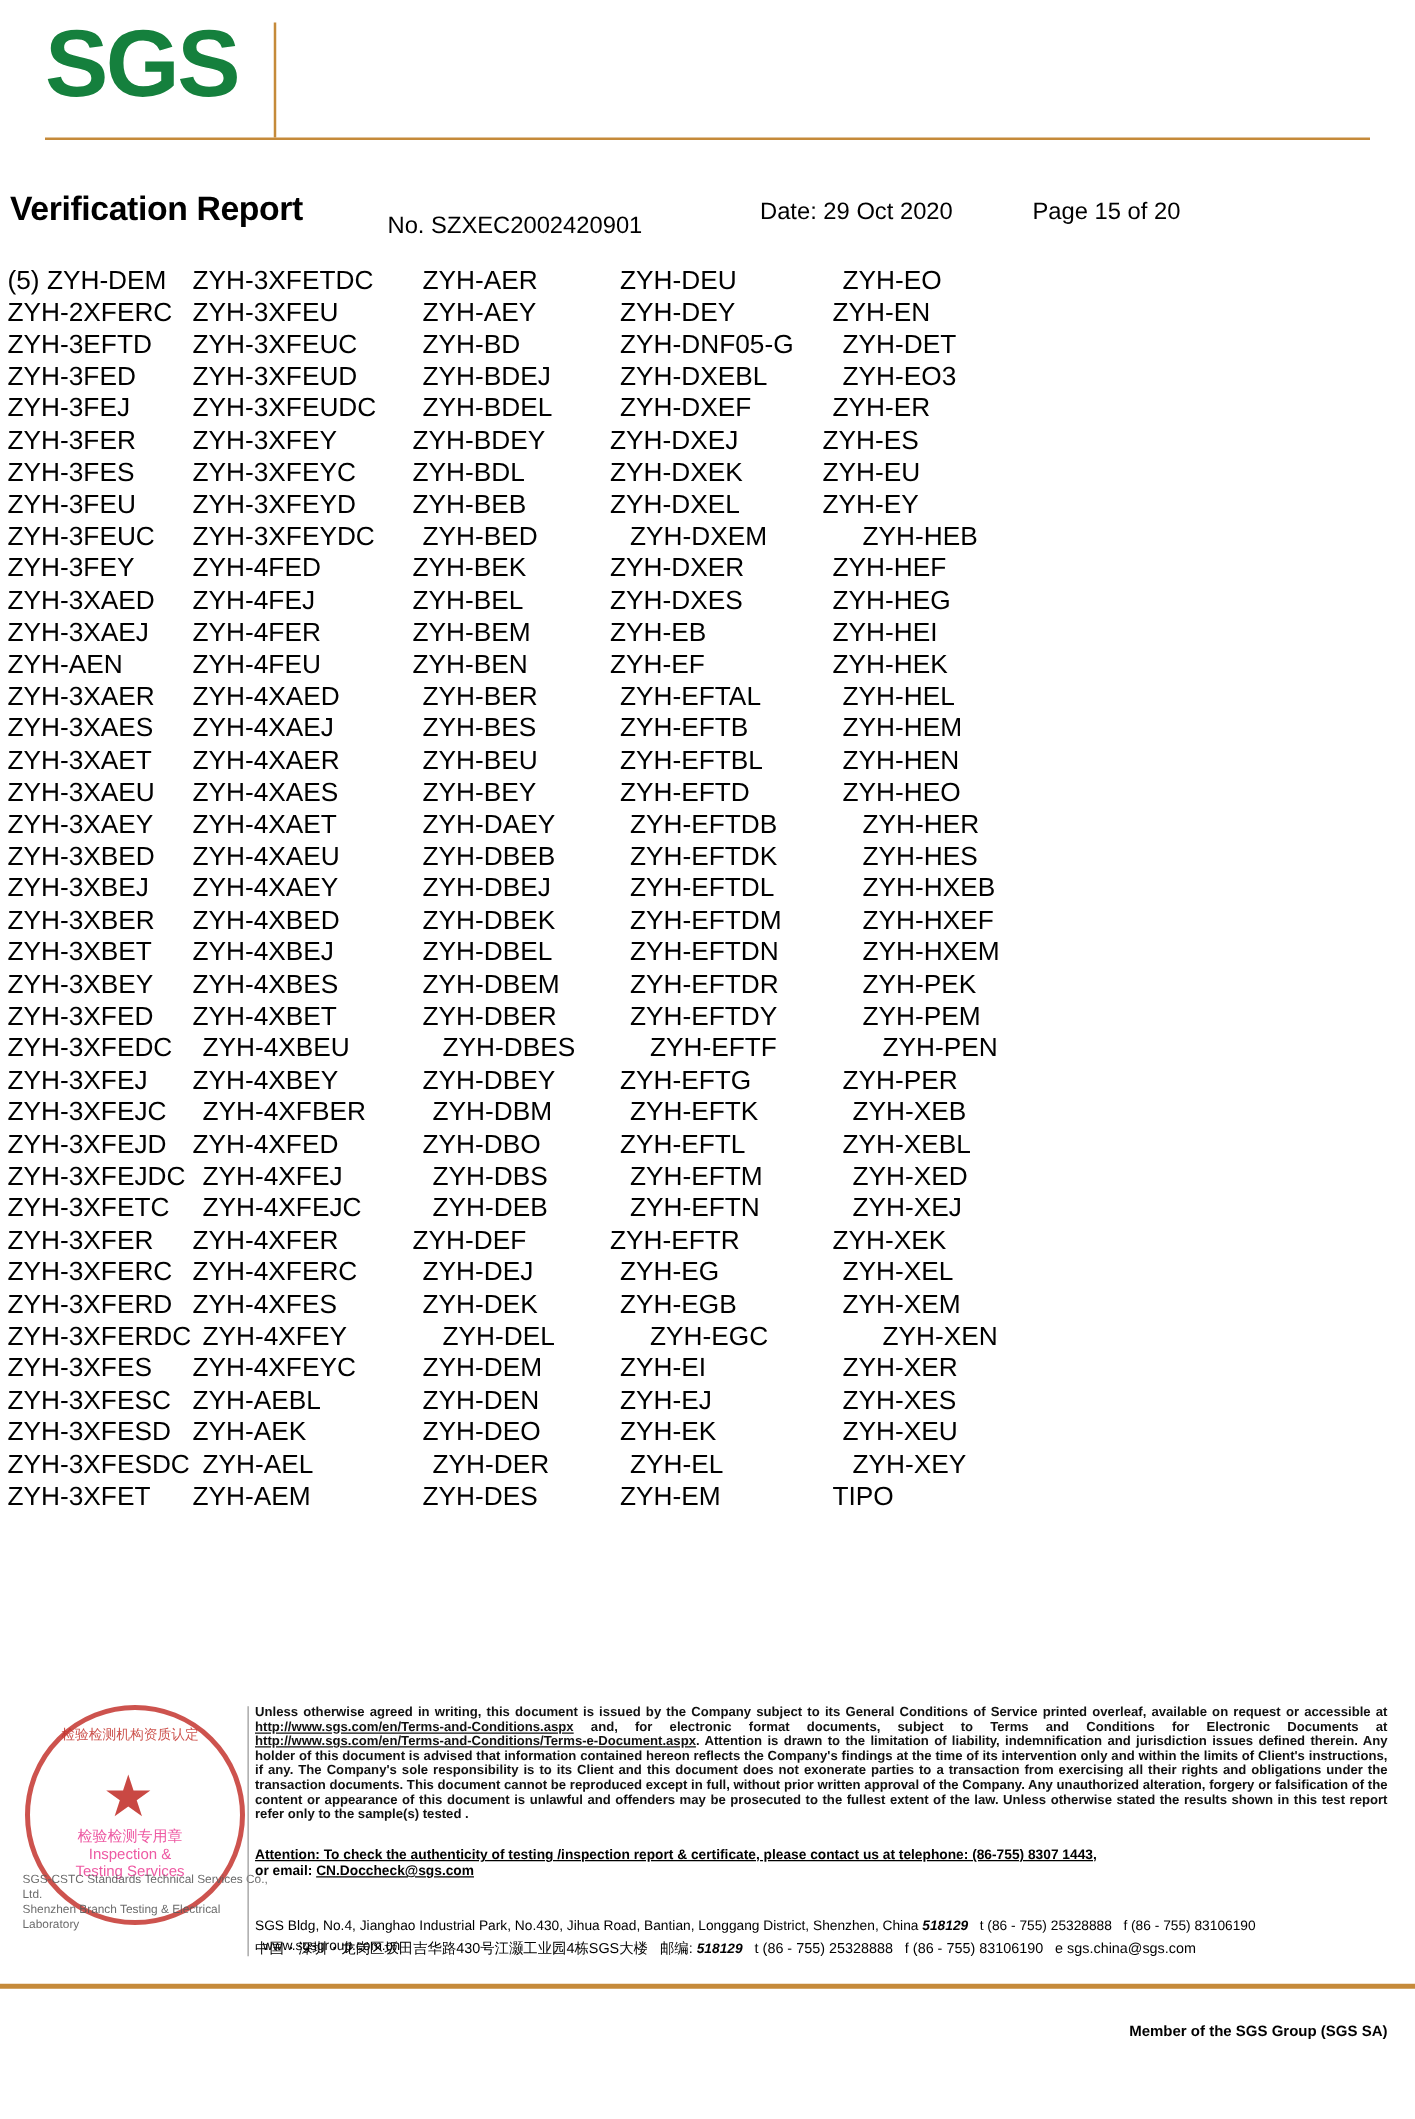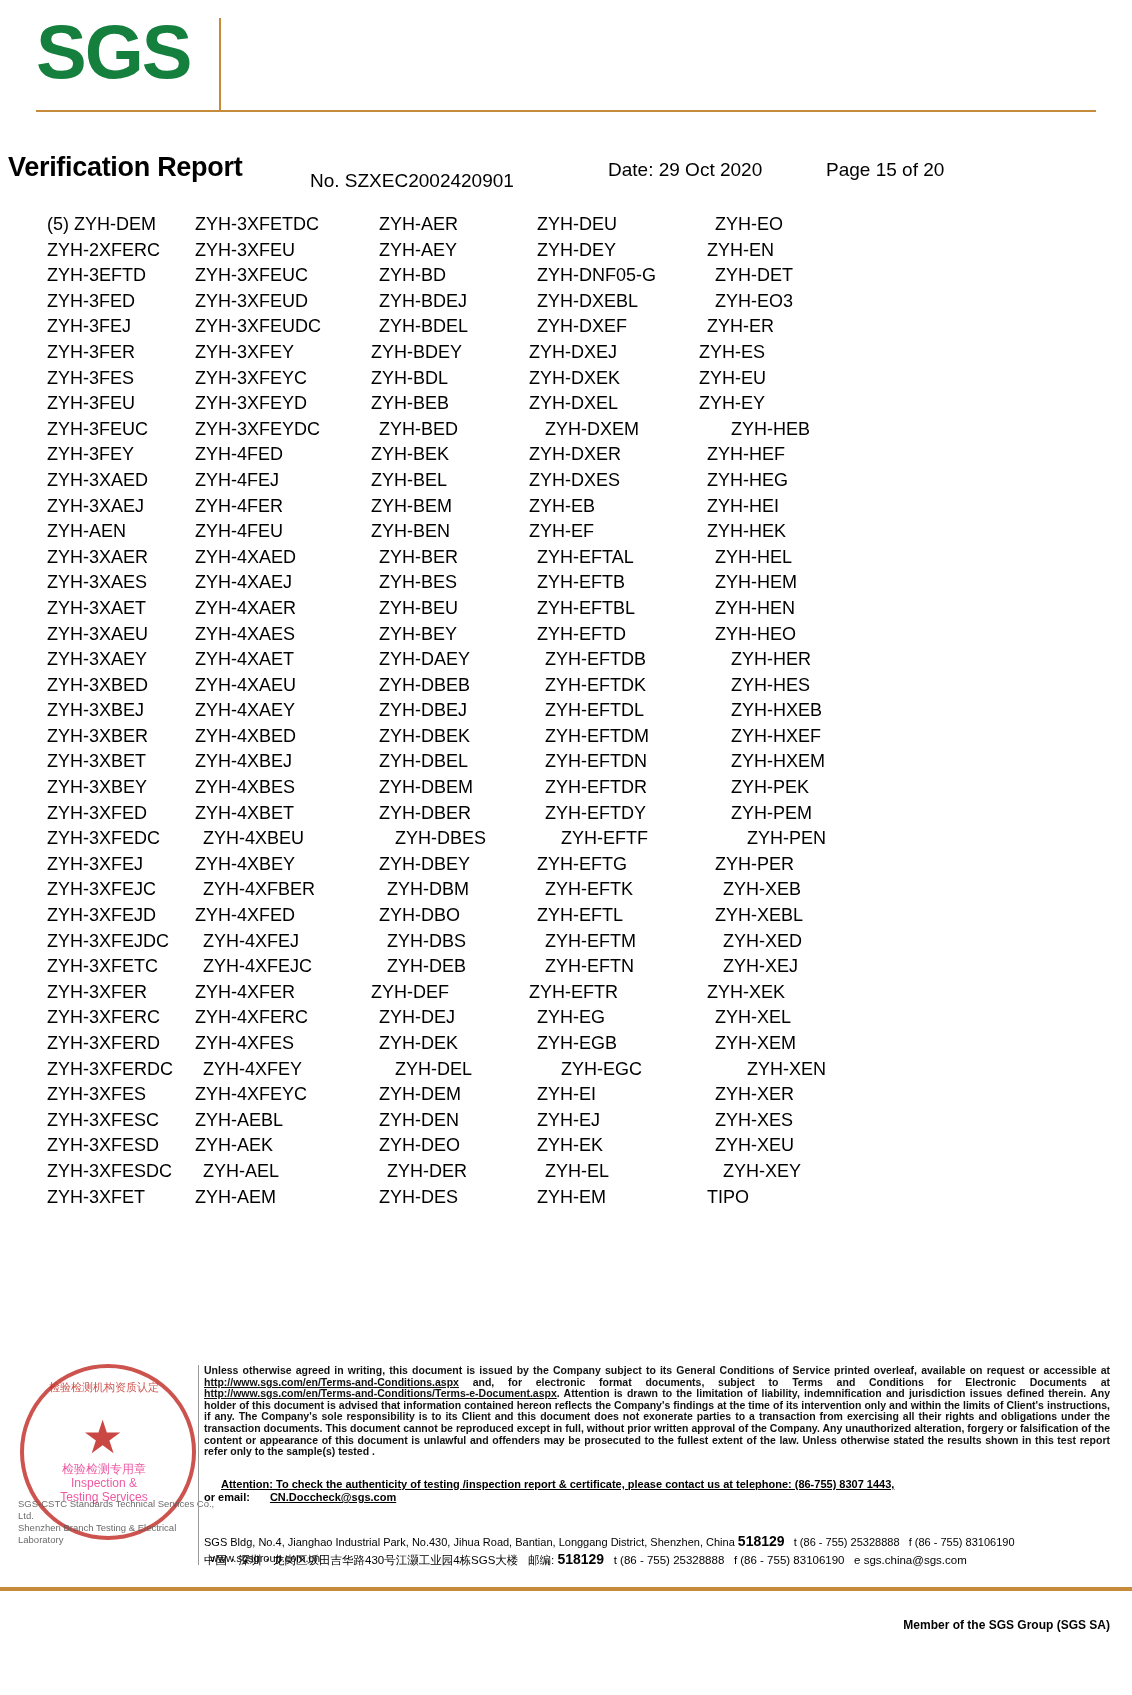--- a/index.html
+++ b/index.html
@@ -83,23 +83,22 @@
   .model-list {
     position: absolute;
     left: 6px;
     top: 212px;
     width: 1000px;
   }
   .model-row {
     display: block;
     height: 25.6px;
     white-space: nowrap;
-    font-size: 18px;
+    font-size: 21px;
     line-height: 25.6px;
-    margin-left: 41px;
   }
   .model-cell {
     display: inline-block;
     vertical-align: top;
   }
   .c0 { width: 148px; }
   .c1 { width: 176px; }
   .c2 { width: 150px; }
   .c3 { width: 162px; }
   .c4 { width: 160px; }
@@ -137,38 +136,38 @@
   .footer-text .u { text-decoration: underline; }
   .footer-attn {
     position: absolute;
     left: 204px;
     top: 113px;
     width: 906px;
     font-size: 11px;
     line-height: 13px;
     font-weight: bold;
   }
-  .footer-attn .u { text-decoration: underline; margin-left: 17px; }
+  .footer-attn .u { text-decoration: underline; }
   .footer-addr {
     position: absolute;
     left: 204px;
     top: 168px;
     width: 906px;
     font-size: 11px;
     line-height: 16px;
   }
   .footer-addr2 {
     position: absolute;
     left: 204px;
     top: 186px;
     width: 906px;
     font-size: 11.5px;
     line-height: 16px;
   }
-  .addr-num { font-size: 14px; font-weight: bold; }
+  .addr-num { font-size: 11px; font-weight: bold; font-style: italic; }
   .footer-member {
     position: absolute;
     left: 0px;
     top: 253px;
     width: 1110px;
     text-align: right;
     font-size: 12px;
     font-weight: bold;
   }
   .footer-bar {

